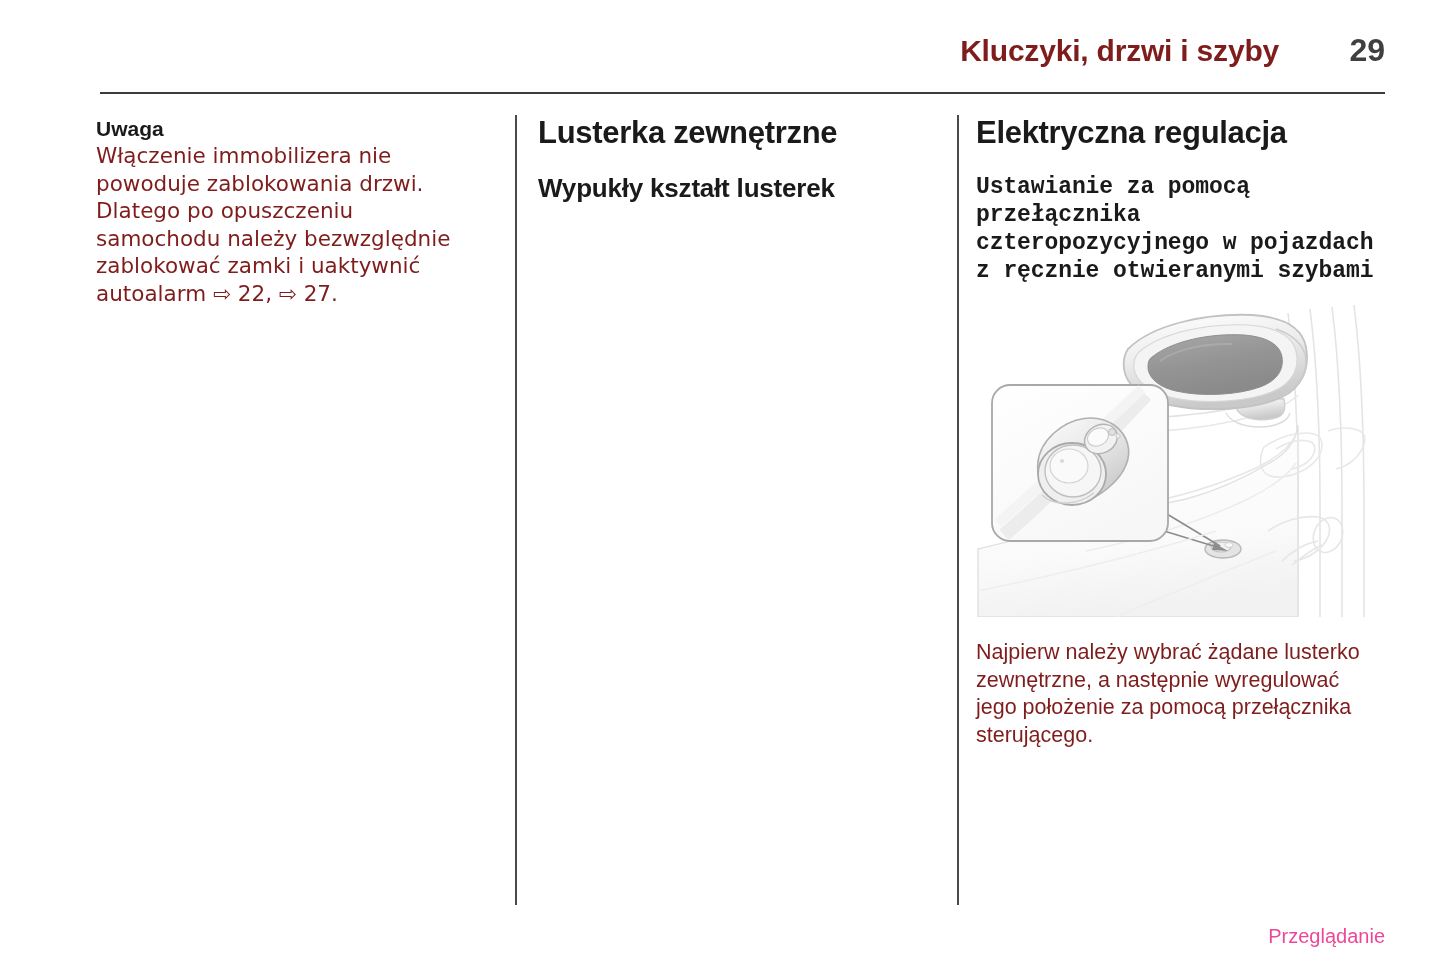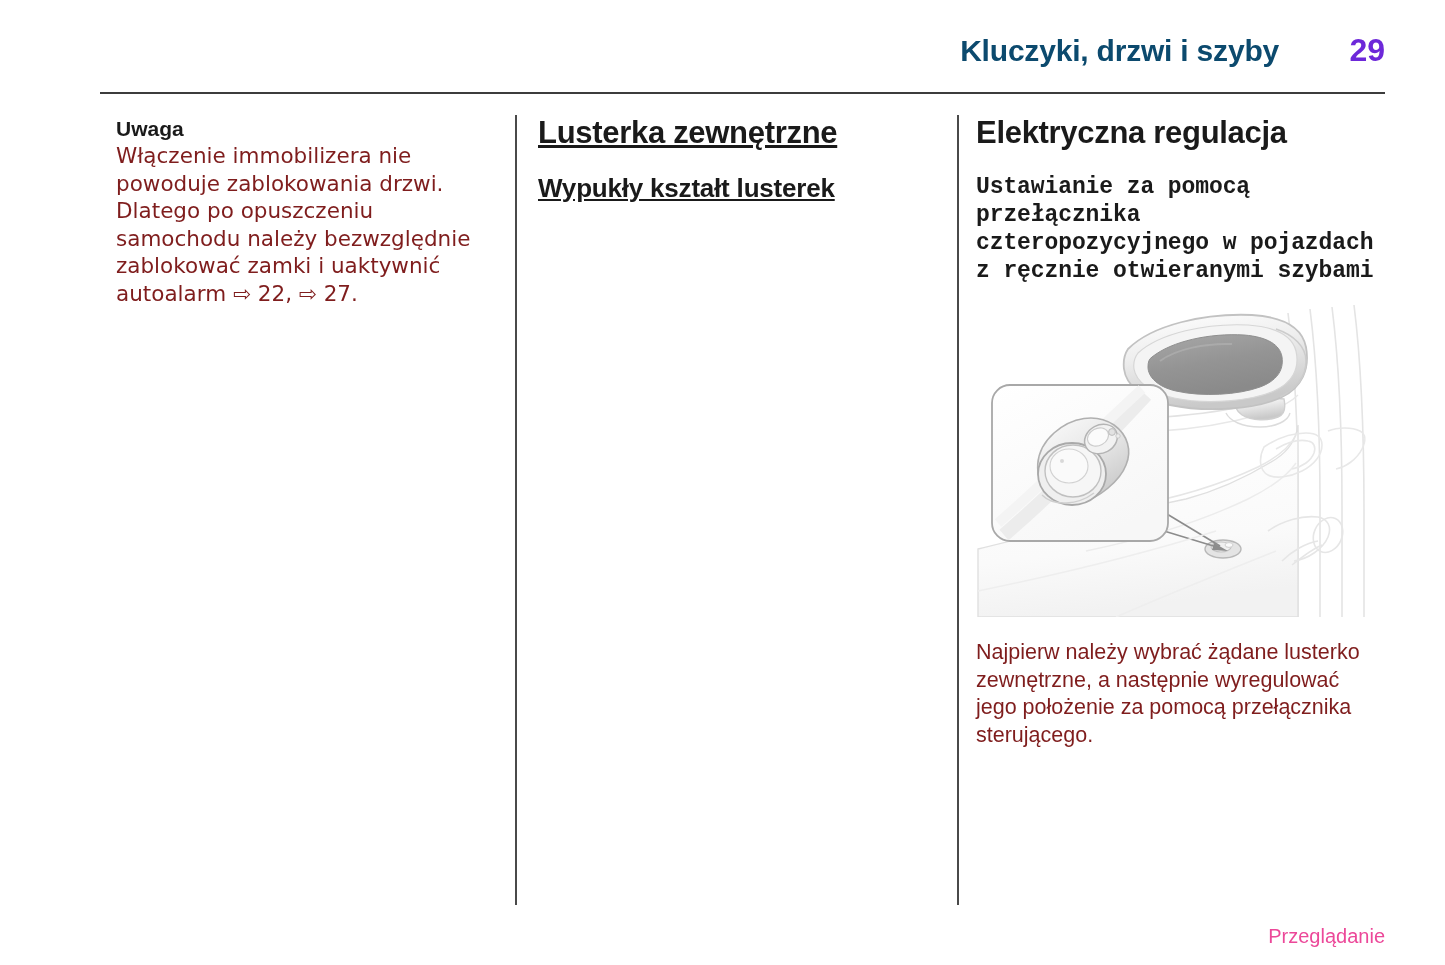--- a/index.html
+++ b/index.html
@@ -24,47 +24,47 @@
     width: 1285px;
     height: 46px;
     display: flex;
     align-items: baseline;
     justify-content: flex-end;
   }
   #header-title {
     font-size: 30px;
     font-weight: bold;
     letter-spacing: -0.2px;
-    color: #0c4a6e;
+    color: #7f1d1d;
     white-space: nowrap;
   }
   #header-page-number {
     font-size: 32px;
     font-weight: bold;
-    color: #6d28d9;
+    color: #404040;
     width: 76px;
     text-align: right;
     margin-left: 30px;
   }
   #header-rule {
     position: absolute;
     left: 100px;
     top: 92px;
     width: 1285px;
     height: 2px;
     background: #3c3c3c;
   }
 
   
   .column {
     position: absolute;
     top: 115px;
   }
-  #column-1 { left: 116px;  width: 385px; }
-  #column-2 { left: 538px;  width: 400px; text-decoration: underline; }
+  #column-1 { left: 96px;  width: 385px; }
+  #column-2 { left: 538px;  width: 400px; }
   #column-3 { left: 976px;  width: 403px; }
 
   .col-divider {
     position: absolute;
     top: 115px;
     width: 2px;
     height: 790px;
     background: #4a4a4a;
   }
   #divider-1 { left: 515px; }

